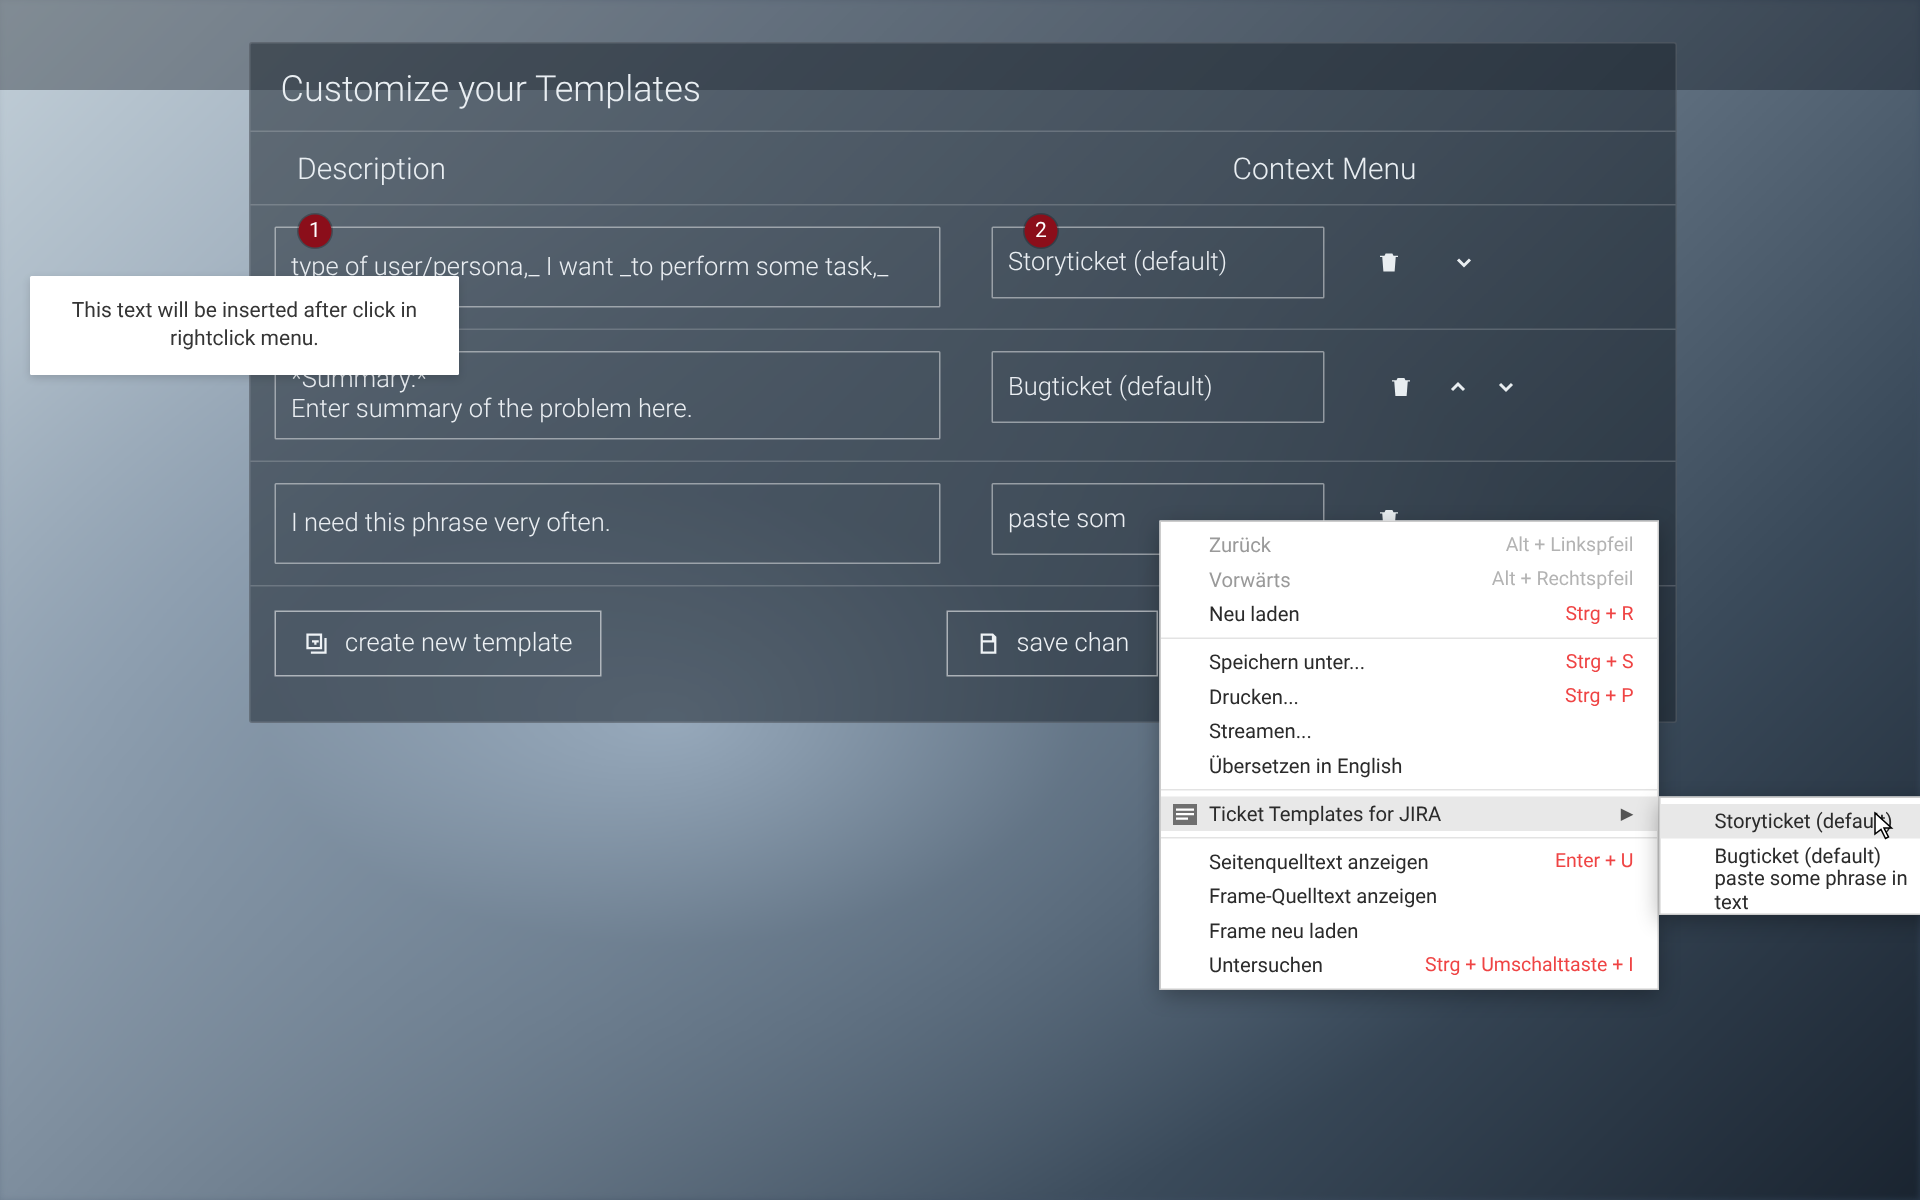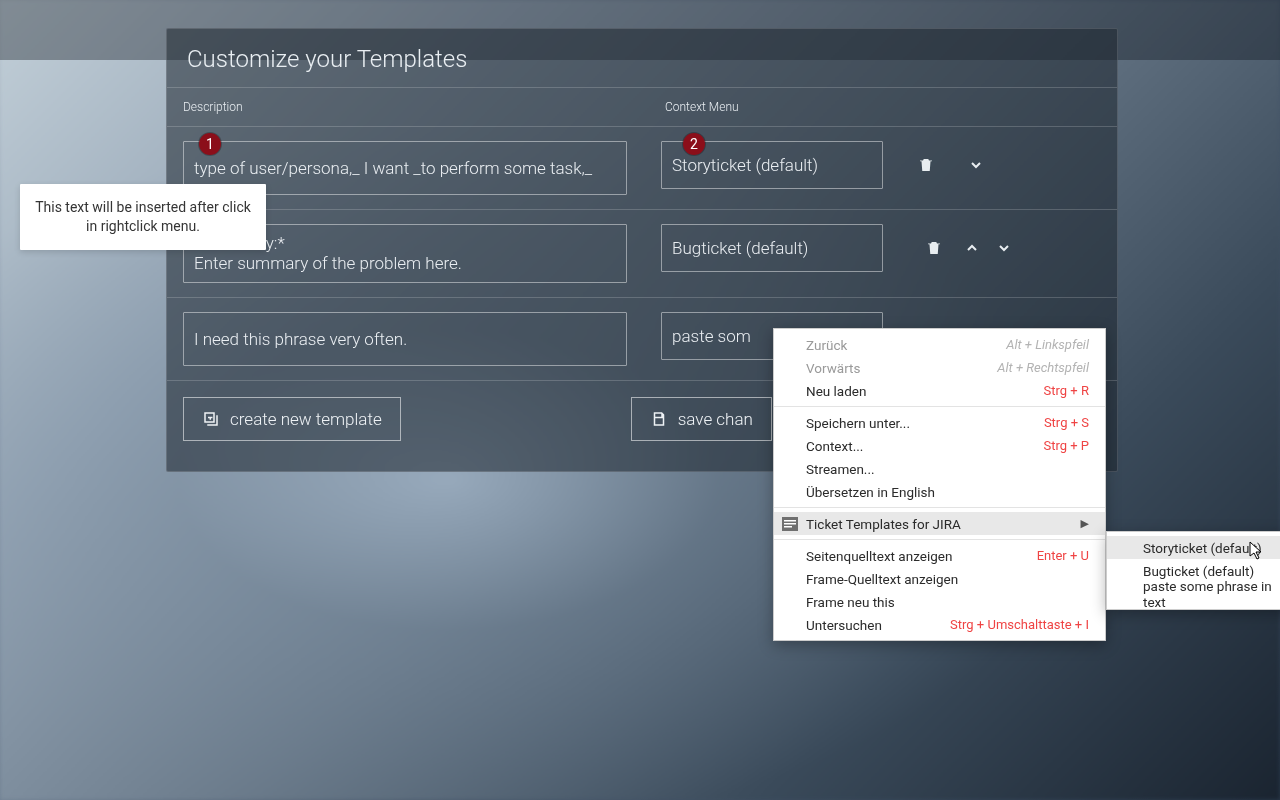--- a/index.html
+++ b/index.html
@@ -35,25 +35,25 @@
     .panel-header {
       padding: 16px 20px 14px;
       border-bottom: 1px solid rgba(255,255,255,0.18);
       font-size: 24px;
     }
     .columns-row {
       display: flex;
       border-bottom: 1px solid rgba(255,255,255,0.18);
     }
     .col-head {
-      padding: 12px 16px 12px;
-      font-size: 12px;
+      padding: 12px 31px 12px;
+      font-size: 20px;
     }
     .col-head.left { flex: 0 0 482px; }
-    .col-head.right { flex: 1; }
+    .col-head.right { flex: 1; text-align: center; }
 
     .template-row {
       display: flex;
       align-items: flex-start;
       padding: 14px 16px;
       border-bottom: 1px solid rgba(255,255,255,0.18);
       position: relative;
     }
     .template-row:last-of-type { border-bottom: 1px solid rgba(255,255,255,0.18); }
     .desc-box {
@@ -134,54 +134,54 @@
       justify-content: center;
       font-weight: 400;
       box-shadow: 0 0 0 1px rgba(0,0,0,0.25);
     }
 
     
     .tooltip {
       position: absolute;
       top: 184px;
       left: 20px;
-      width: 246px;
+      width: 286px;
       background: #fff;
       color: #353535;
       font-size: 14px;
       text-align: center;
       padding: 14px 12px;
       line-height: 1.35;
       box-shadow: 0 2px 6px rgba(0,0,0,0.15);
       border-radius: 1px;
     }
 
     
     .ctx-menu {
       position: absolute;
-      top: 328px;
+      top: 347px;
       left: 773px;
       width: 333px;
       background: #fff;
       color: #2b2b2b;
       font-size: 13.5px;
       box-shadow: 0 4px 14px rgba(0,0,0,0.3);
       border: 1px solid #ccc;
       padding: 4px 0;
     }
     .ctx-item {
       display: flex;
       align-items: center;
       justify-content: space-between;
       padding: 4px 16px 4px 32px;
       height: 23px;
     }
     .ctx-item.disabled { color: #9a9a9a; }
     .ctx-item .shortcut { color: #ef4444; font-size: 13px; }
-    .ctx-item.disabled .shortcut { color: #b3b3b3; font-style: italic; }
+    .ctx-item.disabled .shortcut { color: #b3b3b3; }
     .ctx-sep { height: 1px; background: #e3e3e3; margin: 4px 0; }
     .ctx-item.highlight {
       background: #e8e8e8;
       position: relative;
     }
     .ctx-item.highlight .submenu-arrow { font-size: 11px; color:#555; }
     .ctx-item .icon-slot { position:absolute; left:8px; }
     .ctx-item.highlight .icon-slot svg { display:block; }
 
     
@@ -320,21 +320,21 @@
   <div class="ctx-item">
       <span>Neu laden</span>
       <span class="shortcut">Strg + R</span>
     </div>
   <div class="ctx-sep"></div>
   <div class="ctx-item">
       <span>Speichern unter...</span>
       <span class="shortcut">Strg + S</span>
     </div>
   <div class="ctx-item">
-      <span>Context...</span>
+      <span>Drucken...</span>
       <span class="shortcut">Strg + P</span>
     </div>
   <div class="ctx-item">
       <span>Streamen...</span>
     </div>
   <div class="ctx-item">
       <span>Übersetzen in English</span>
     </div>
   <div class="ctx-sep"></div>
   <div class="ctx-item highlight">
@@ -351,21 +351,21 @@
   </div>
   <div class="ctx-sep"></div>
   <div class="ctx-item">
       <span>Seitenquelltext anzeigen</span>
       <span class="shortcut">Enter + U</span>
     </div>
   <div class="ctx-item">
       <span>Frame-Quelltext anzeigen</span>
     </div>
   <div class="ctx-item">
-      <span>Frame neu this</span>
+      <span>Frame neu laden</span>
     </div>
   <div class="ctx-item">
       <span>Untersuchen</span>
       <span class="shortcut">Strg + Umschalttaste + I</span>
     </div>
 </div>
 
 <div class="sub-menu">
   <div class="sub-item hover">
       <span>Storyticket (default)</span>

